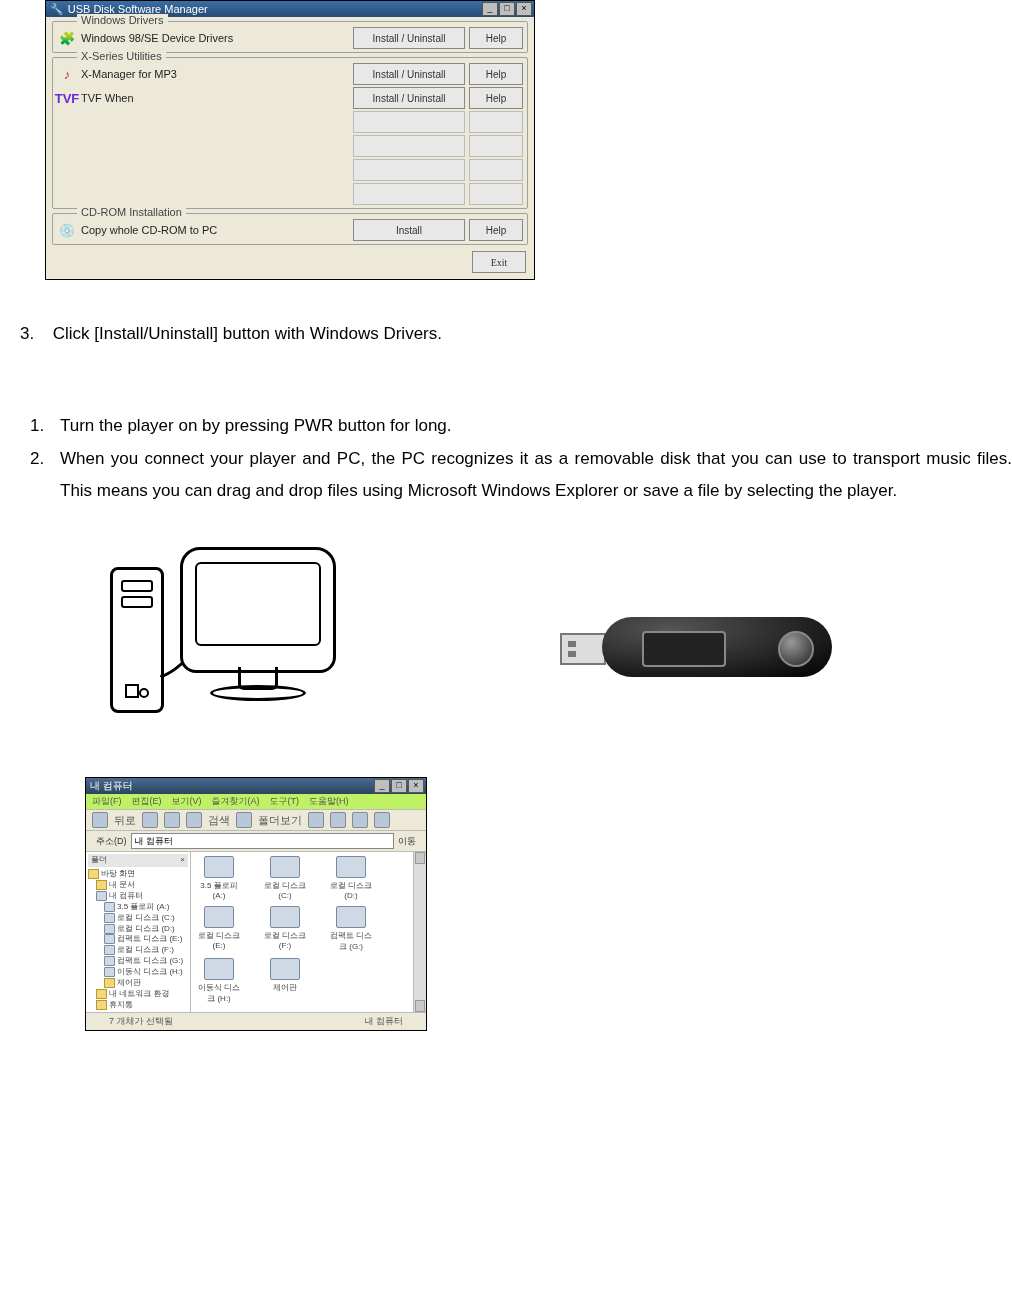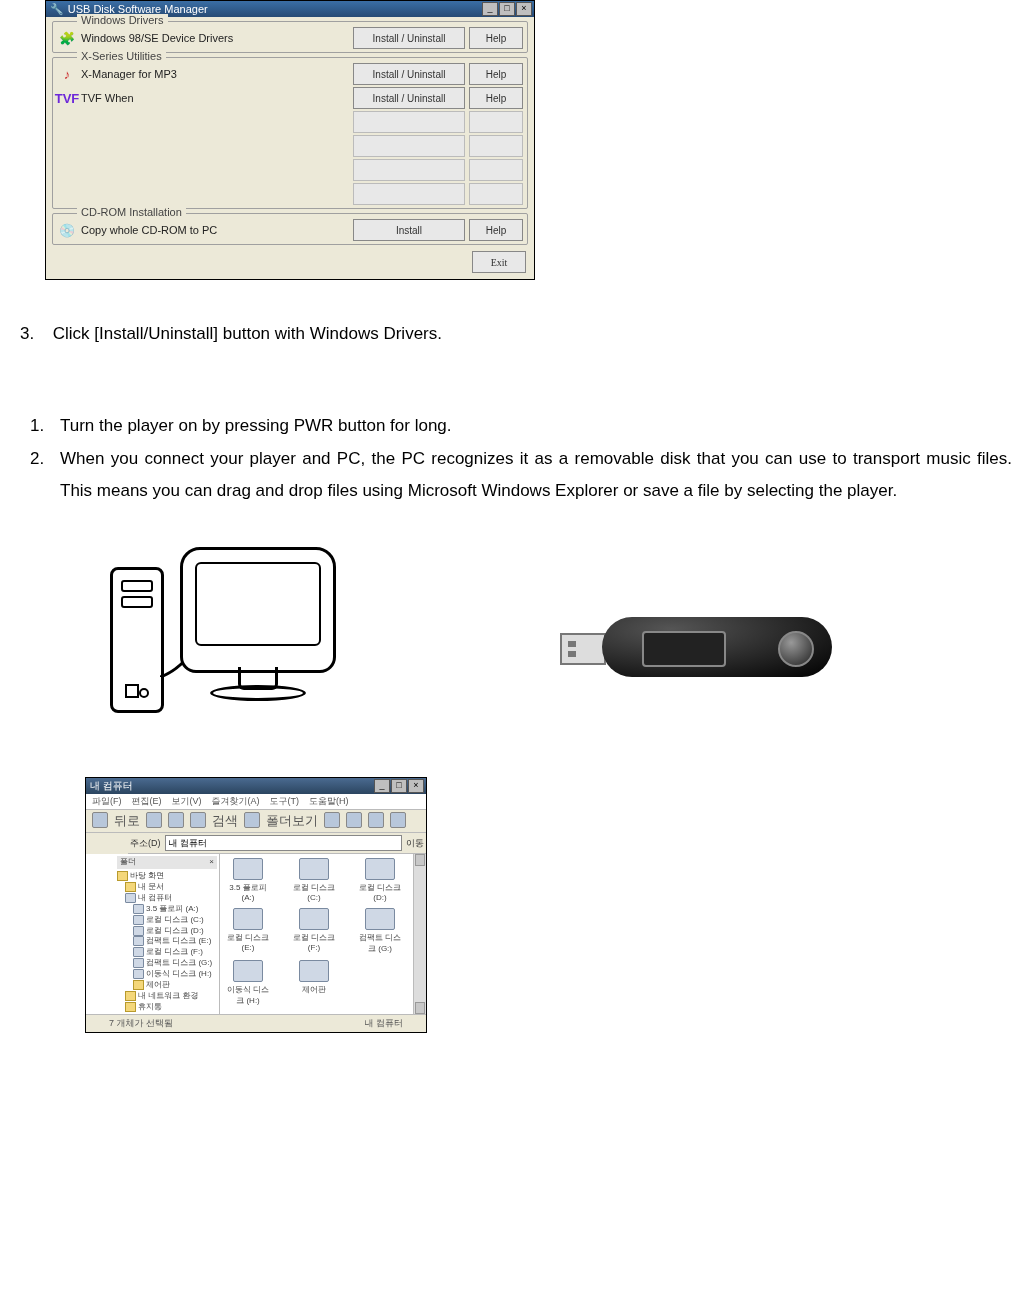--- a/index.html
+++ b/index.html
@@ -321,49 +321,49 @@
     align-items: center;
     background: linear-gradient(#4a6a90, #2b4560);
     color: #fff;
     padding: 1px 2px 1px 4px;
     font-size: 10px;
   }
   .exp-menu {
     display: flex;
     gap: 10px;
     padding: 1px 6px;
-    background: #ffffff;
+    background: #bef264;
     border-bottom: 1px solid #bbb;
     font-size: 9px;
     color: #555;
   }
   .exp-toolbar {
     display: flex;
     gap: 6px;
     padding: 2px 6px;
     background: #ece9d8;
     border-bottom: 1px solid #bbb;
-    font-size: 13px;
+    align-items: center;
+    font-size: 11px;
     color: #555;
   }
   .tb-ico {
     width: 14px;
     height: 14px;
     background: #b8c7db;
     border: 1px solid #888;
     border-radius: 2px;
   }
   .exp-address {
     display: flex;
     align-items: center;
     gap: 4px;
-    padding: 2px 2px;
+    padding: 2px 10px;
     border-bottom: 1px solid #bbb;
     font-size: 9px;
-    margin-left: 42px;
   }
   .exp-address input {
     flex: 1;
     height: 14px;
     border: 1px solid #888;
     font-size: 9px;
     padding: 0 3px;
   }
   .exp-body {
     display: flex;
@@ -371,21 +371,20 @@
     background: #fff;
   }
   .exp-tree {
     width: 100px;
     border-right: 1px solid #bbb;
     overflow: hidden;
     padding: 2px;
     font-size: 8px;
     color: #444;
     line-height: 1.35;
-    margin-left: 29px;
   }
   .exp-tree .hdr {
     background: #e5e5e5;
     padding: 1px 3px;
     display: flex;
     justify-content: space-between;
     margin-bottom: 2px;
   }
   .tree-item {
     white-space: nowrap;

